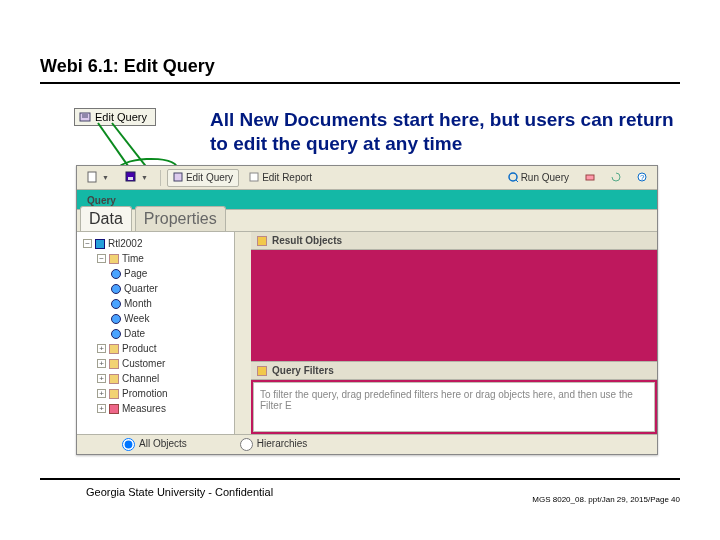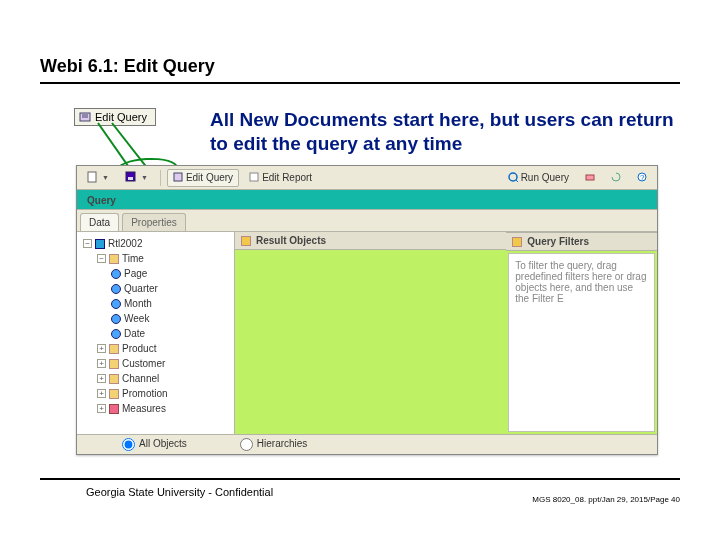--- a/index.html
+++ b/index.html
@@ -63,21 +63,21 @@
 
   
   .qstrip {
     display:flex; align-items:flex-end; height:20px;
     background:#14b8a6; border-bottom:1px solid #b4b4a8;
     font-size:10px; padding-left:4px; gap:0;
   }
   .qstrip .qlabel { font-weight:bold; padding:3px 6px; color:#444; }
   .tabbar {
     display:flex; height:22px; background:#ece9d8;
-    border-bottom:1px solid #b4b4a8; font-size:10px;
+    border-bottom:1px solid #b4b4a8; font-size:16px;
     align-items:flex-end;
   }
   .tab {
     padding:3px 8px; border:1px solid #b4b4a8; border-bottom:none;
     margin-left:3px; background:#f7f6ef; border-radius:3px 3px 0 0;
     cursor:pointer;
   }
   .tab.inactive { background:#e3e0cf; color:#666; }
 
   .body-split { display:flex; height: calc(100% - 24px - 20px - 22px - 20px); }
@@ -95,21 +95,21 @@
     font-size:8px; line-height:7px; text-align:center; color:#555; background:#fff;}
   .cube-icon, .folder-icon, .dim-icon, .meas-icon {
     width:10px;height:10px; display:inline-block;
   }
   .cube-icon { background:#26a0da; border:1px solid #117; }
   .folder-icon { background:#f2d273; border:1px solid #b88; }
   .dim-icon { background:#4aa3ff; border-radius:50%; border:1px solid #226; }
   .meas-icon { background:#e68; border:1px solid #944; }
 
   
-  .right-pane { flex:1; display:flex; background:#bef264; }
+  .right-pane { flex:1; display:flex; flex-direction:column; background:#be185d;margin-left:16px; }
   .pane-head {
     display:flex; align-items:center; gap:5px;
     height:18px; font-size:10px; font-weight:bold;
     color:#444; padding:0 6px; background:#e3e0cf;
     border-bottom:1px solid #b4b4a8;
   }
   .pane-head .ico { width:10px;height:10px; background:#f2c84b; border:1px solid #b88; }
   .pane-body {
     flex:1; background:#fff; margin:2px; border:1px solid #c0c0b4;
     font-size:10px; color:#888; padding:6px;

